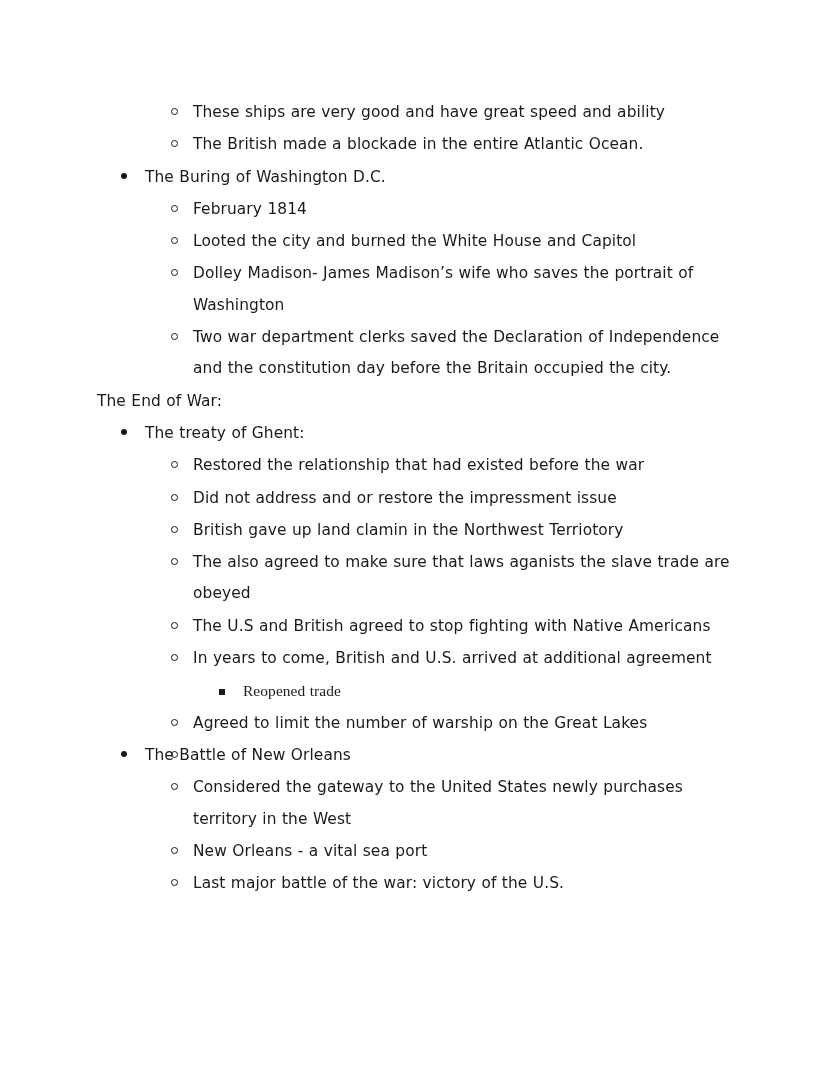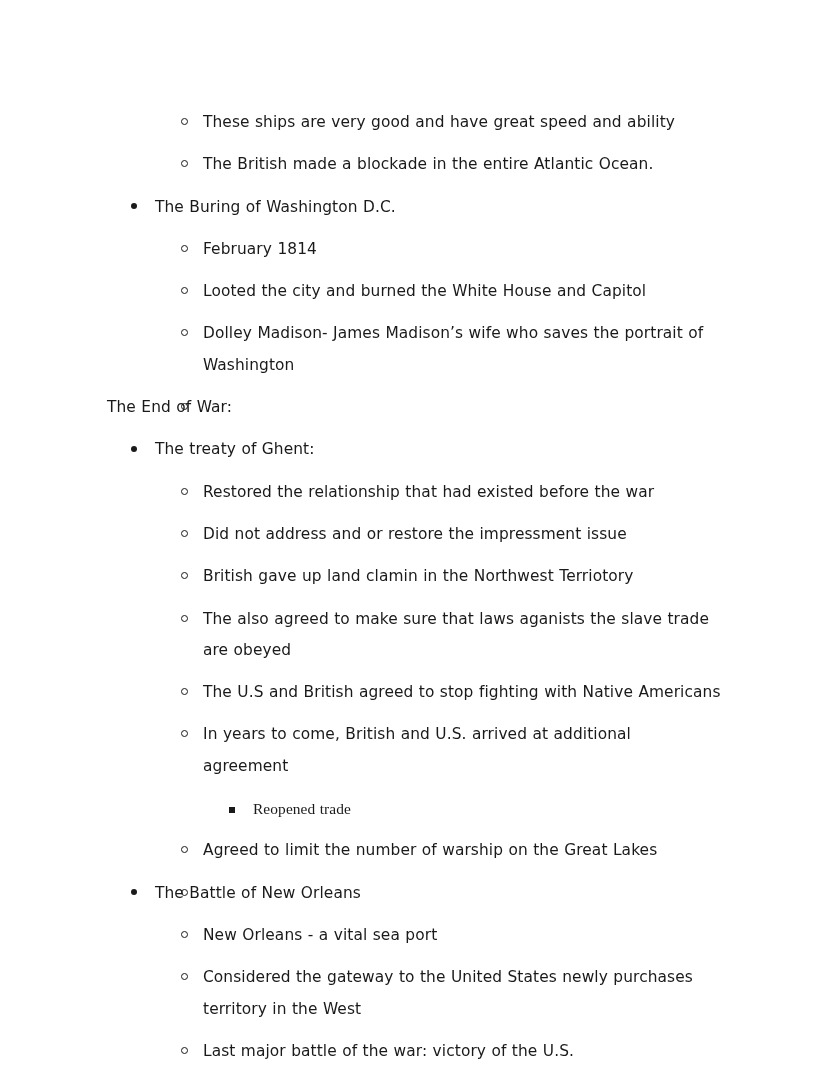--- a/index.html
+++ b/index.html
@@ -28,21 +28,21 @@
     position: relative;
   }
 
   
   .item {
     position: relative;
     font-size: 15.4px;
     line-height: 31.3px;
     letter-spacing: 0.1px;
     word-spacing: 0.4px;
-    margin: 11px;
+    margin: 1px;
     padding: 0;
   }
 
   
   .lvl0 {
     padding-left: 0px;
   }
 
   
   .lvl1 {
@@ -133,20 +133,21 @@
       <div class="item lvl2">
         <span class="bullet"><span class="dot-hollow"></span></span>
         <span class="item-text">Looted the city and burned the White House and Capitol</span>
       </div>
       <div class="item lvl2">
         <span class="bullet"><span class="dot-hollow"></span></span>
         <span class="item-text">Dolley Madison- James Madison’s wife who saves the portrait of Washington</span>
       </div>
       <div class="item lvl2">
         <span class="bullet"><span class="dot-hollow"></span></span>
+        <span class="item-text">Two war department clerks saved the Declaration of Independence and the constitution day before the Britain occupied the city.</span>
       </div>
       <div class="item lvl0">
         <span class="item-text">The End of War:</span>
       </div>
       <div class="item lvl1">
         <span class="bullet"><span class="dot-filled"></span></span>
         <span class="item-text">The treaty of Ghent:</span>
       </div>
       <div class="item lvl2">
         <span class="bullet"><span class="dot-hollow"></span></span>
@@ -182,24 +183,24 @@
       </div>
       <div class="item lvl2">
         <span class="bullet"><span class="dot-hollow"></span></span>
       </div>
       <div class="item lvl1">
         <span class="bullet"><span class="dot-filled"></span></span>
         <span class="item-text">The Battle of New Orleans</span>
       </div>
       <div class="item lvl2">
         <span class="bullet"><span class="dot-hollow"></span></span>
+        <span class="item-text">Considered the gateway to the United States newly purchases territory in the West</span>
+      </div>
+      <div class="item lvl2">
+        <span class="bullet"><span class="dot-hollow"></span></span>
         <span class="item-text">New Orleans - a vital sea port</span>
-      </div>
-      <div class="item lvl2">
-        <span class="bullet"><span class="dot-hollow"></span></span>
-        <span class="item-text">Considered the gateway to the United States newly purchases territory in the West</span>
       </div>
       <div class="item lvl2">
         <span class="bullet"><span class="dot-hollow"></span></span>
         <span class="item-text">Last major battle of the war: victory of the U.S.</span>
       </div>
     </div>
 </div>
 
 </body></html>

